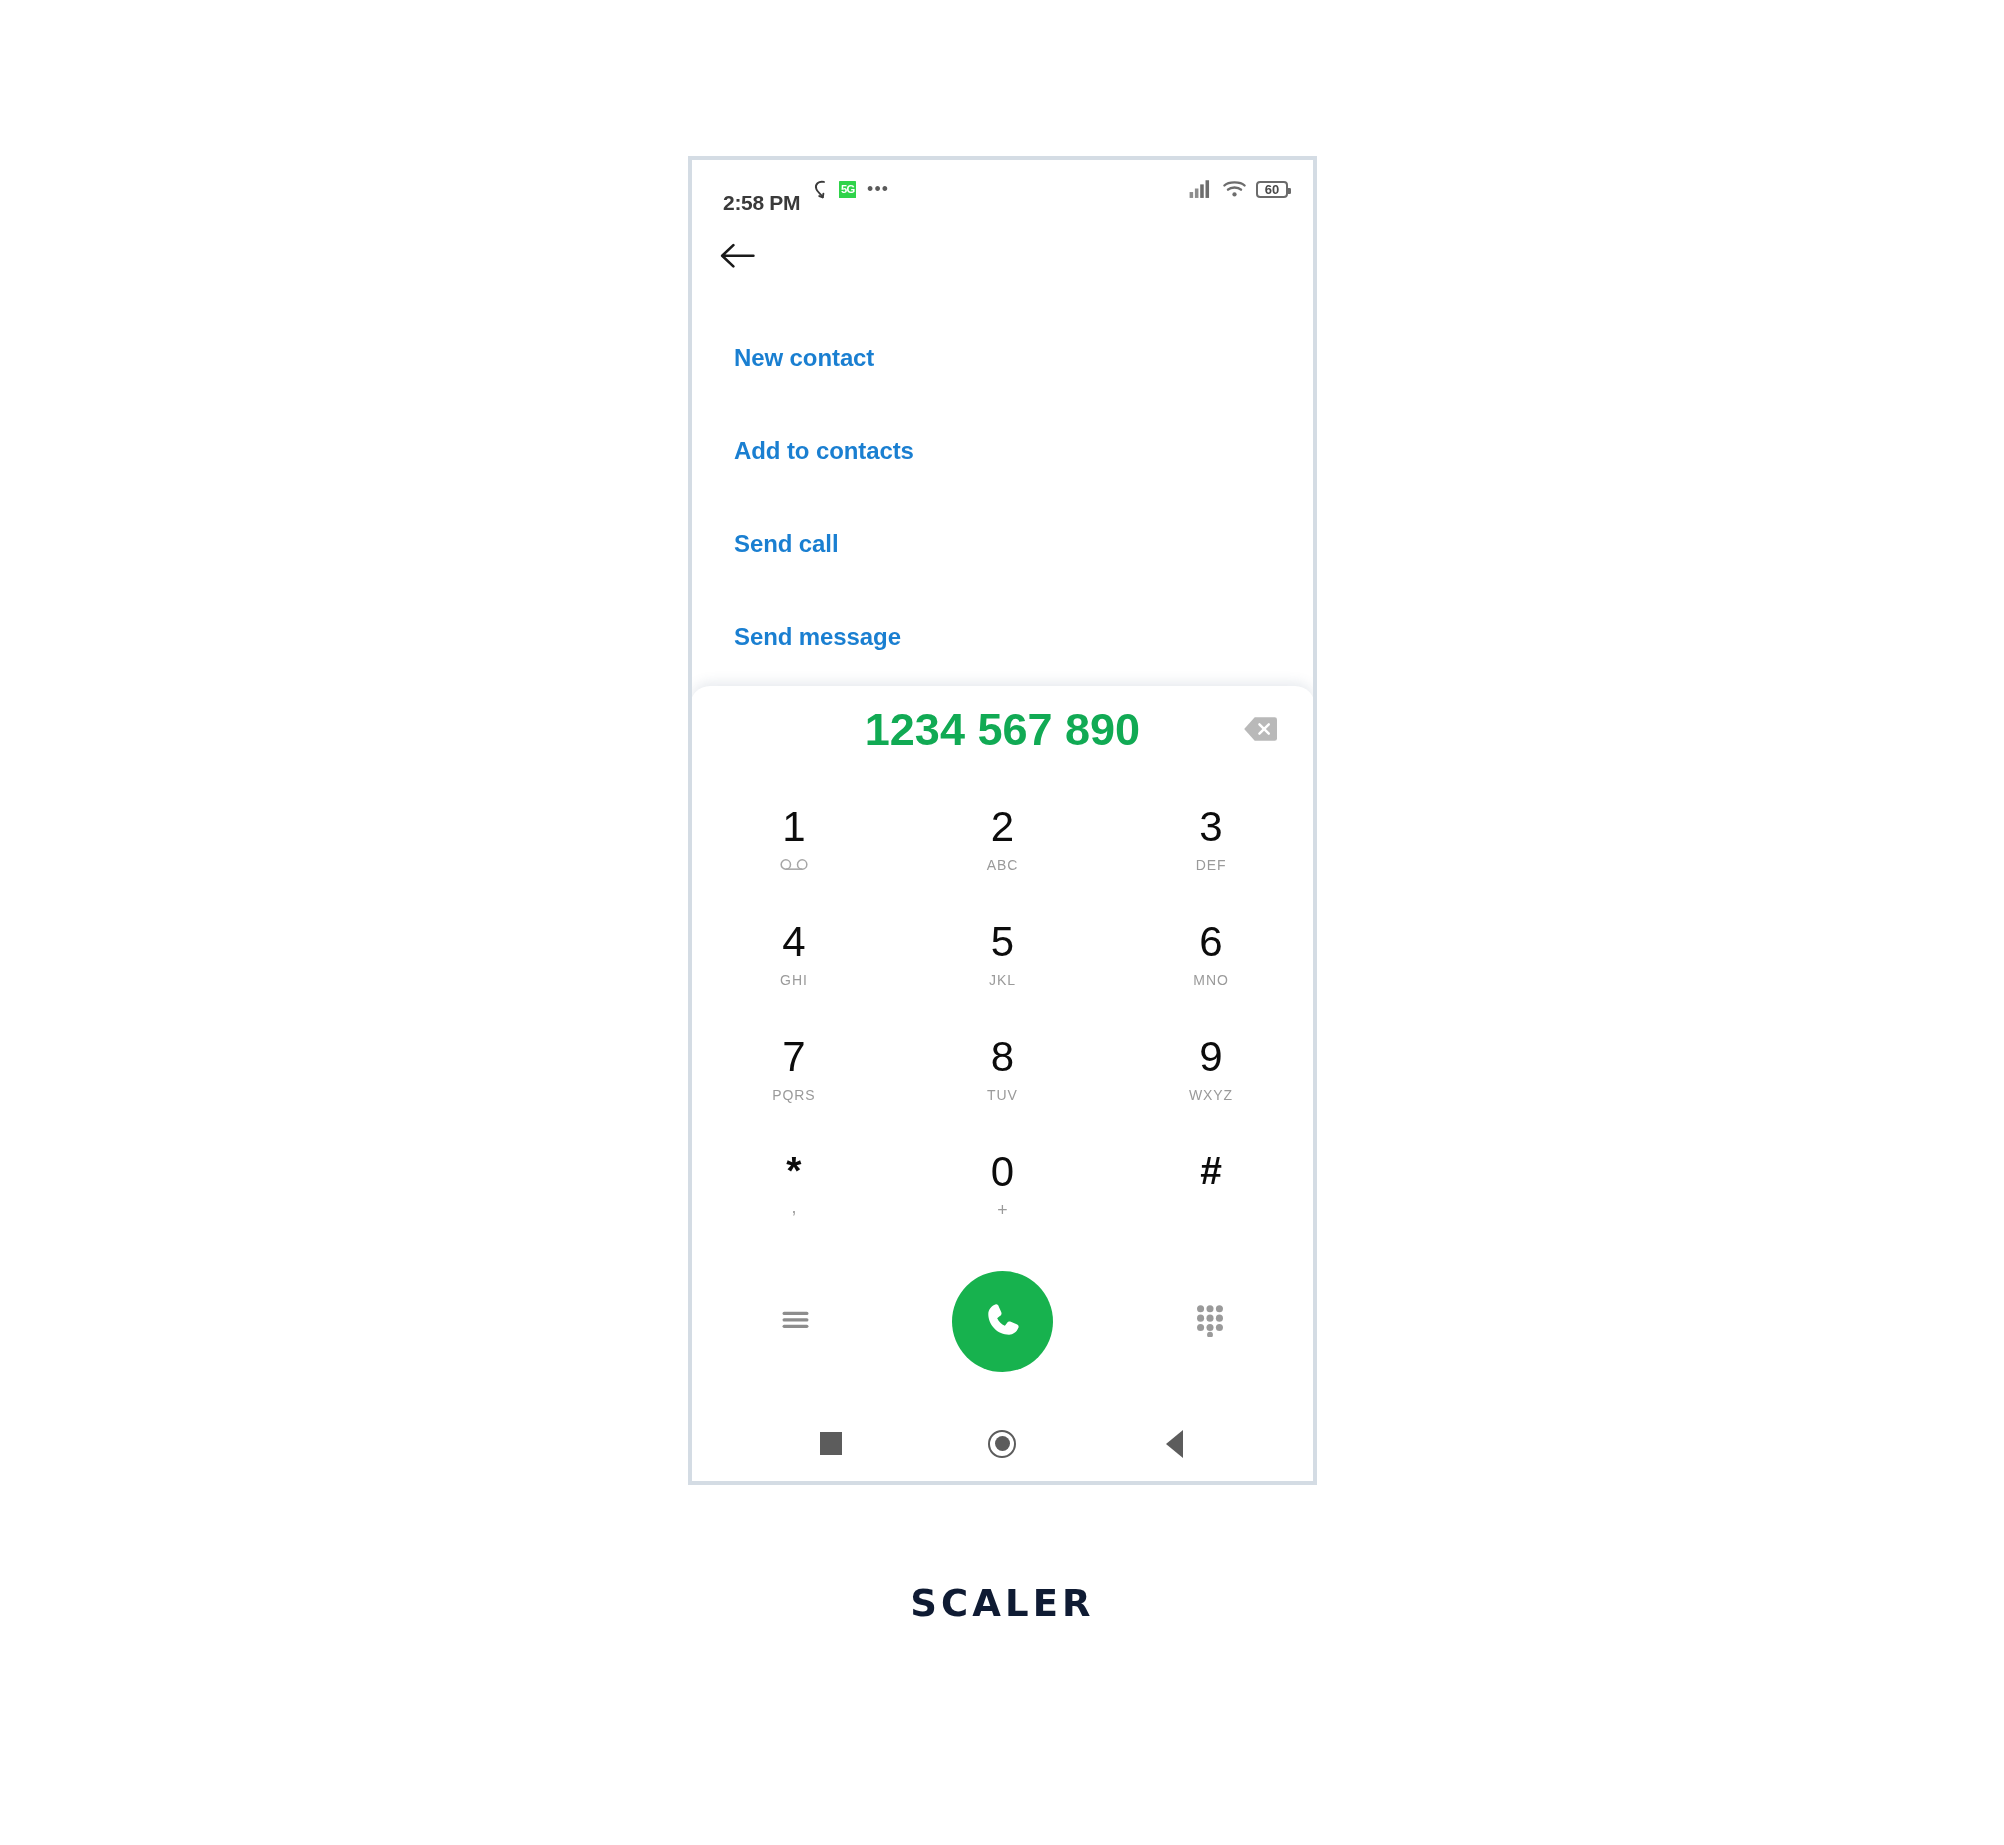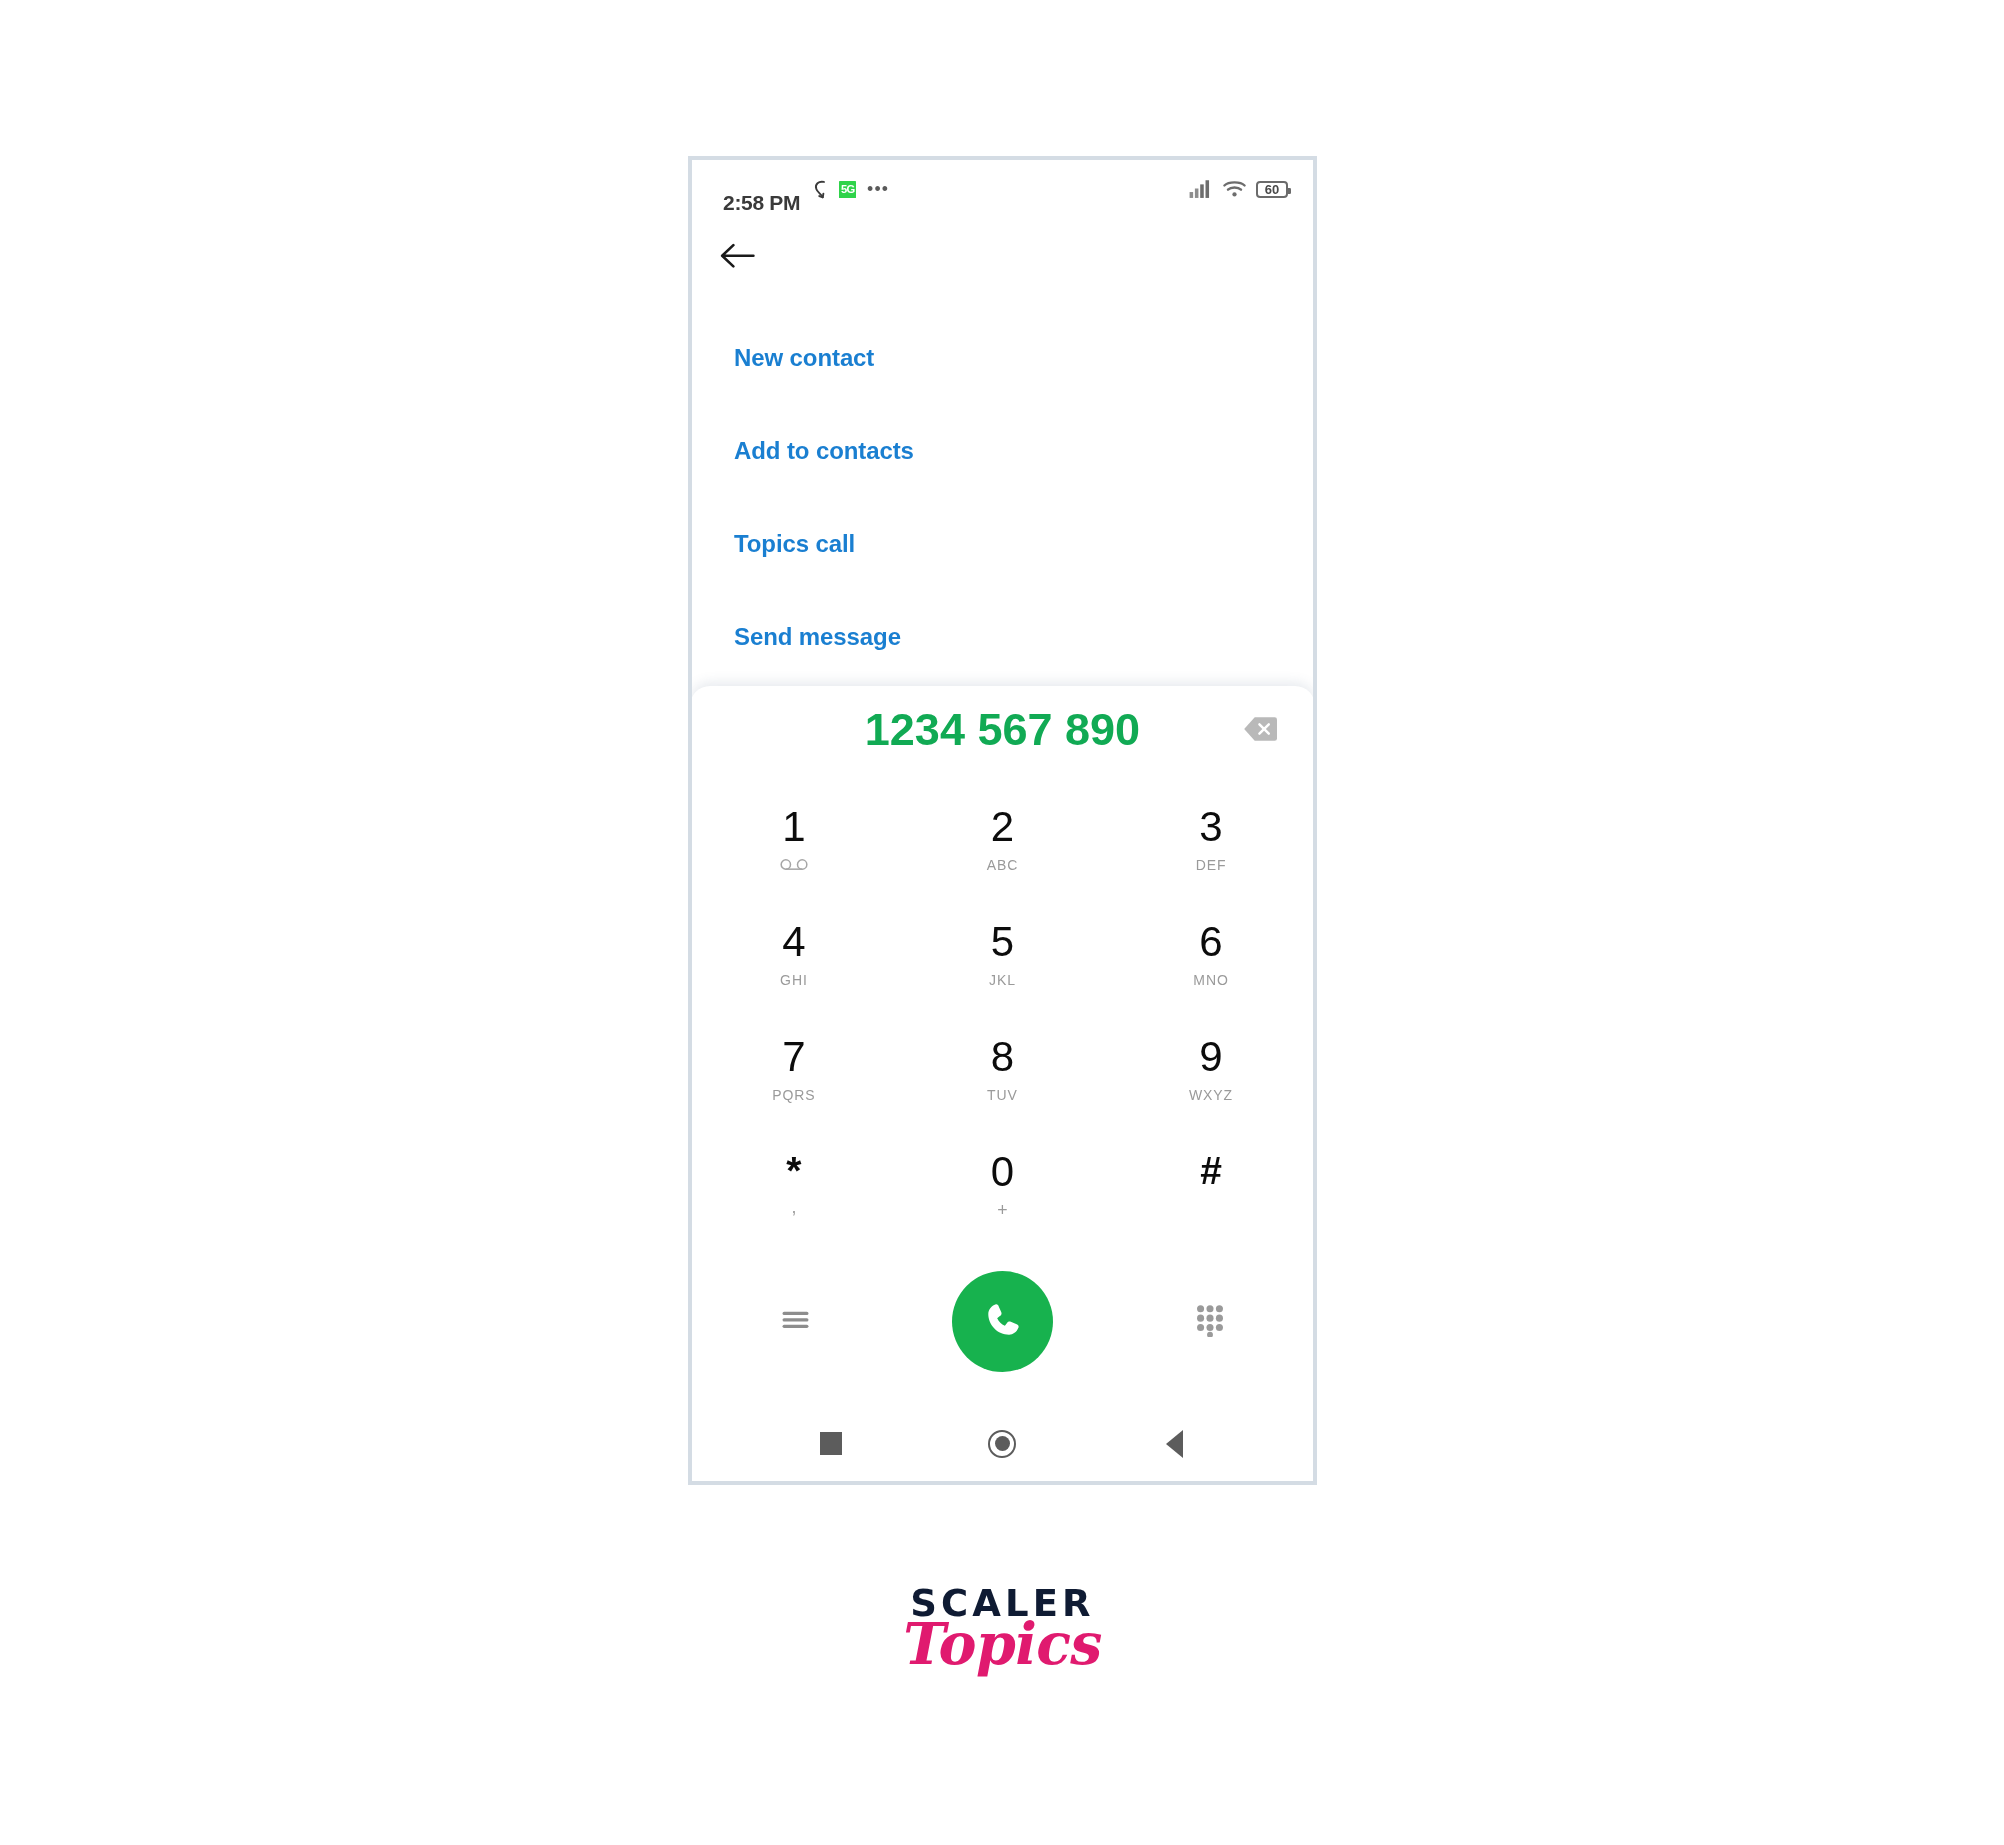--- a/index.html
+++ b/index.html
@@ -375,21 +375,21 @@
           <svg width="37" height="29.5" viewBox="0 0 62 50">
             <path d="M58 25 L6 25 M24 7 L5 25 L24 43" fill="none" stroke="#1a1a1a" stroke-width="4.4" stroke-linecap="round" stroke-linejoin="round"></path>
           </svg>
         </span>
       </div>
     </div>
 
     <div id="menu-list">
       <div class="menu-item">New contact</div>
       <div class="menu-item">Add to contacts</div>
-      <div class="menu-item">Topics call</div>
+      <div class="menu-item">Send call</div>
       <div class="menu-item">Send message</div>
     </div>
 
     <div id="dialpad-sheet">
 
       <div id="number-row">
         <span id="dialed-number">1234 567 890</span>
         <div id="backspace-button">
           <span>
             <svg width="34" height="26" viewBox="0 0 58 44">
@@ -521,17 +521,16 @@
       </div>
       <div class="nav-btn">
         <span id="nav-back-tri"></span>
       </div>
     </div>
 
   </div>
 
   <div id="logo-block">
     <div id="logo-scaler">SCALER</div>
-    <div id="logo-topics">Topics</div>
   </div>
 
 </div>
 
 
 </body></html>

